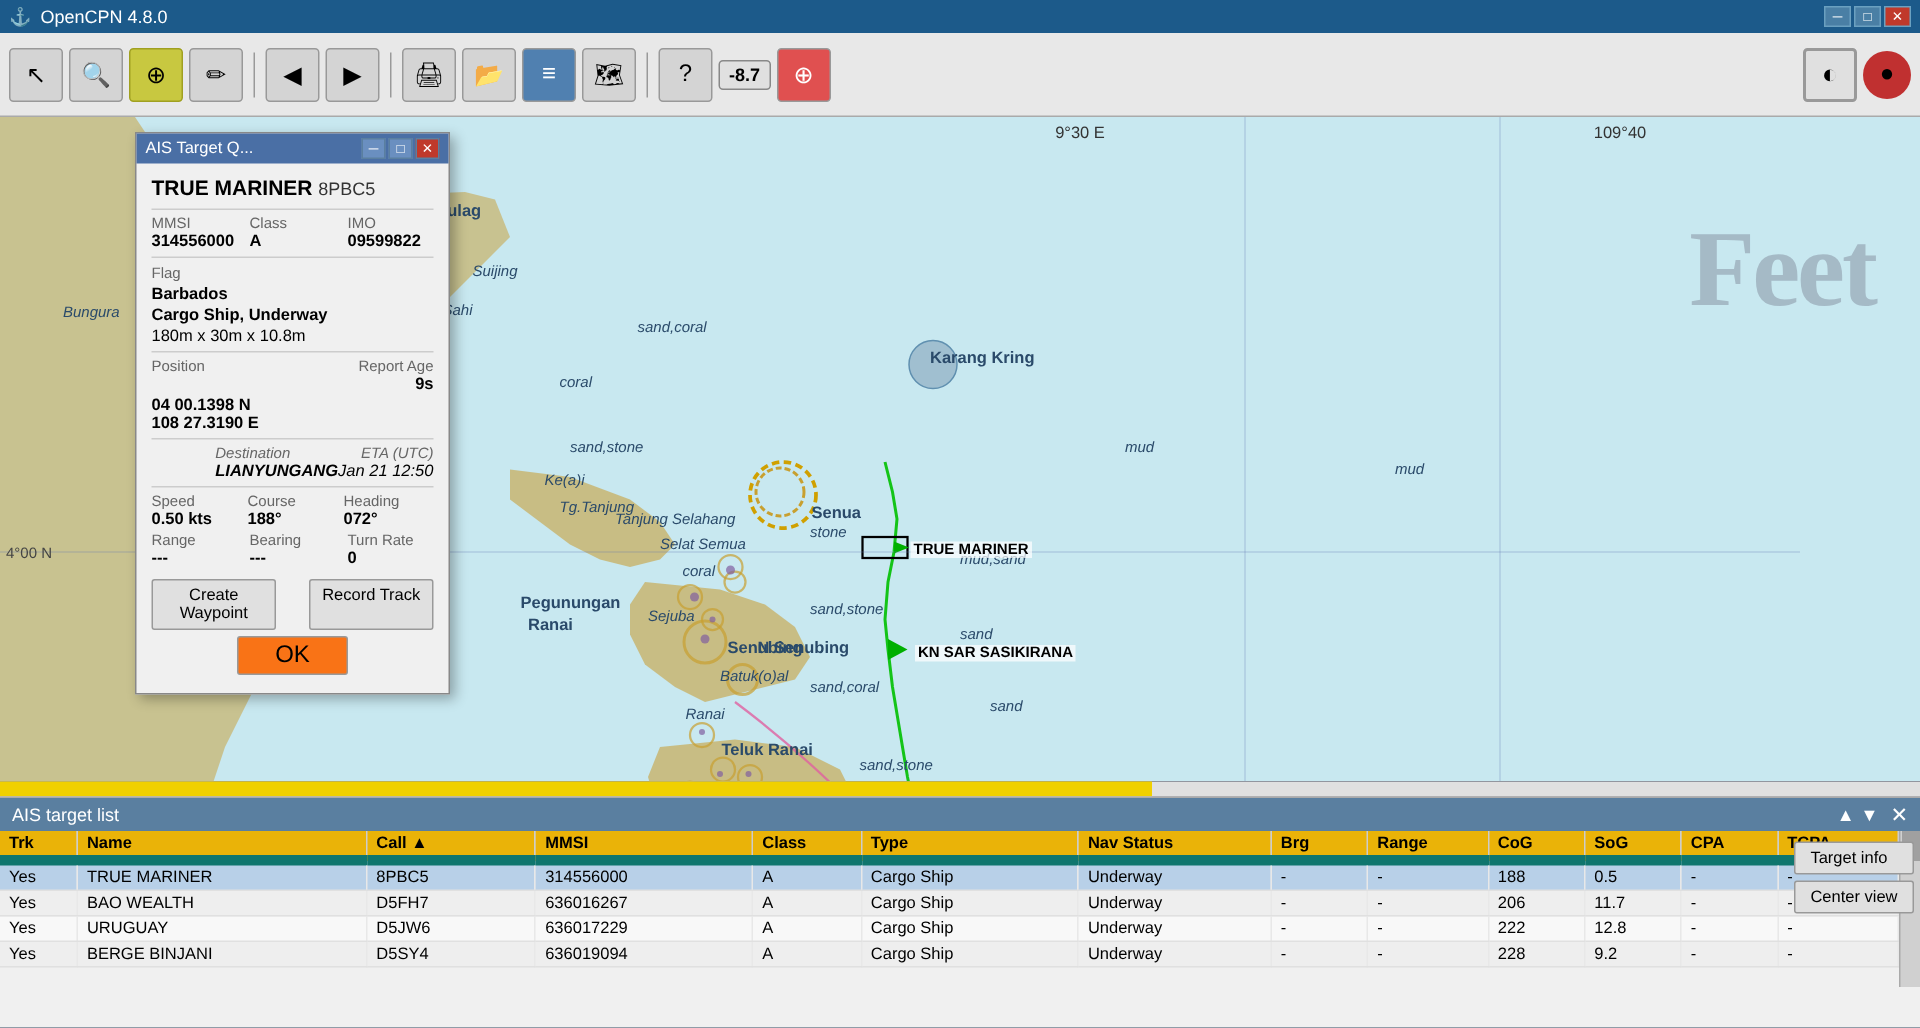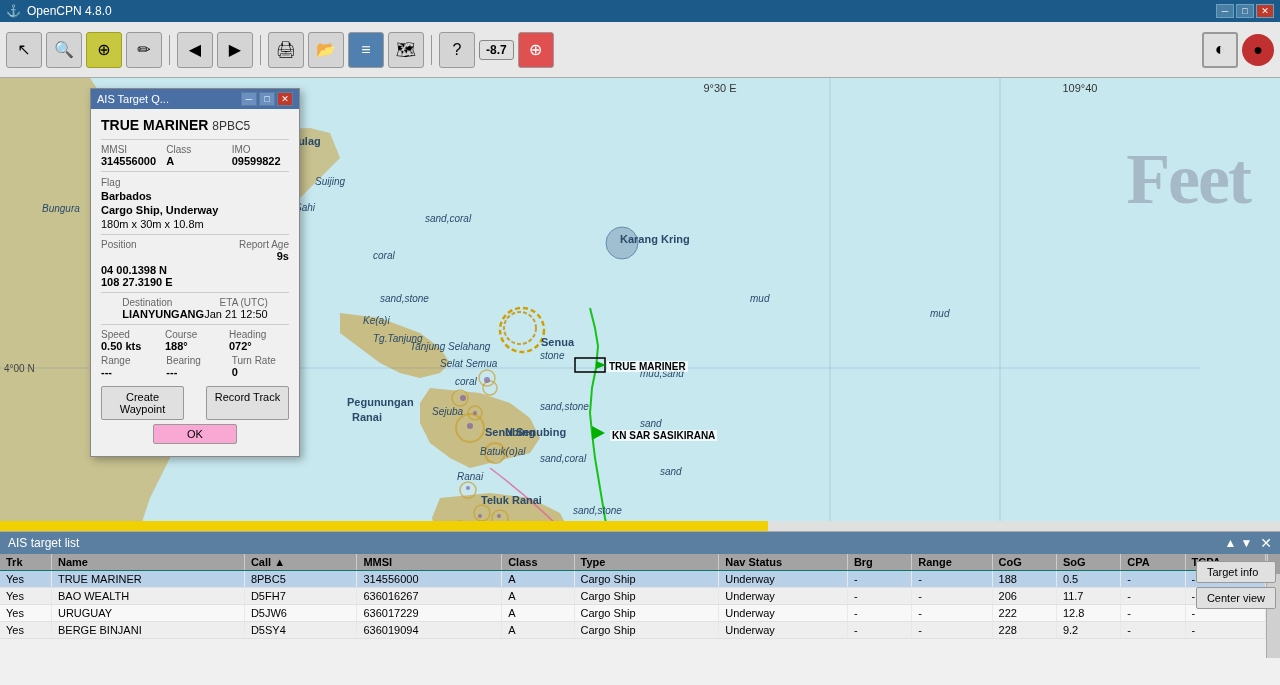--- a/index.html
+++ b/index.html
@@ -134,22 +134,23 @@
     .dlg-field { flex: 1; }
     .dlg-label { color: #666; font-size: 10px; }
     .dlg-value { font-weight: bold; font-size: 11px; }
     .dlg-divider { border: none; border-top: 1px solid #ccc; margin: 4px 0; }
     .dlg-flag { font-size: 11px; margin-bottom: 2px; }
     .dlg-ship-type { font-size: 11px; font-weight: bold; margin-bottom: 2px; }
     .dlg-ship-dims { font-size: 11px; margin-bottom: 4px; }
     .dlg-pos-value { font-weight: bold; font-size: 11px; }
     .dlg-dest-row {
       display: flex;
-      justify-content: center;
+      justify-content: flex-end;
       align-items: center;
+      font-style: italic;
     }
     .dlg-eta-value { font-size: 11px; }
     .dlg-triple-row {
       display: flex;
       gap: 4px;
       margin-bottom: 3px;
     }
     .dlg-triple-field { flex: 1; }
     .dlg-range-row {
       display: flex;
@@ -170,28 +171,28 @@
       padding: 4px 6px;
       background: #e0e0e0;
       border: 1px solid #999;
       border-radius: 2px;
       cursor: pointer;
       font-size: 11px;
       text-align: center;
     }
     .dlg-ok-btn {
       display: block;
-      width: 84px;
+      width: 74px;
       margin: 4px auto;
       padding: 3px 10px;
-      background: #f9a8d4;
+      background: #f97316;
       border: 1px solid #999;
       border-radius: 2px;
       cursor: pointer;
-      font-size: 11px;
+      font-size: 16px;
       text-align: center;
     }
 
     
     #feet-text {
       position: absolute;
       top: 60px;
       right: 30px;
       font-size: 72px;
       font-weight: bold;
@@ -226,22 +227,22 @@
       display: flex;
       align-items: center;
       justify-content: space-between;
     }
     #ais-table {
       width: 100%;
       border-collapse: collapse;
       font-size: 11px;
     }
     #ais-table th {
-      background: #a3a3a3;
-      border-bottom: 1px solid #0f766e;
+      background: #eab308;
+      border-bottom: 7px solid #0f766e;
       border-right: 1px solid #ccc;
       padding: 2px 6px;
       text-align: left;
       font-size: 11px;
       cursor: pointer;
       margin-left: 44px;
     }
     #ais-table td {
       padding: 2px 6px;
       border-bottom: 1px solid #e0e0e0;

